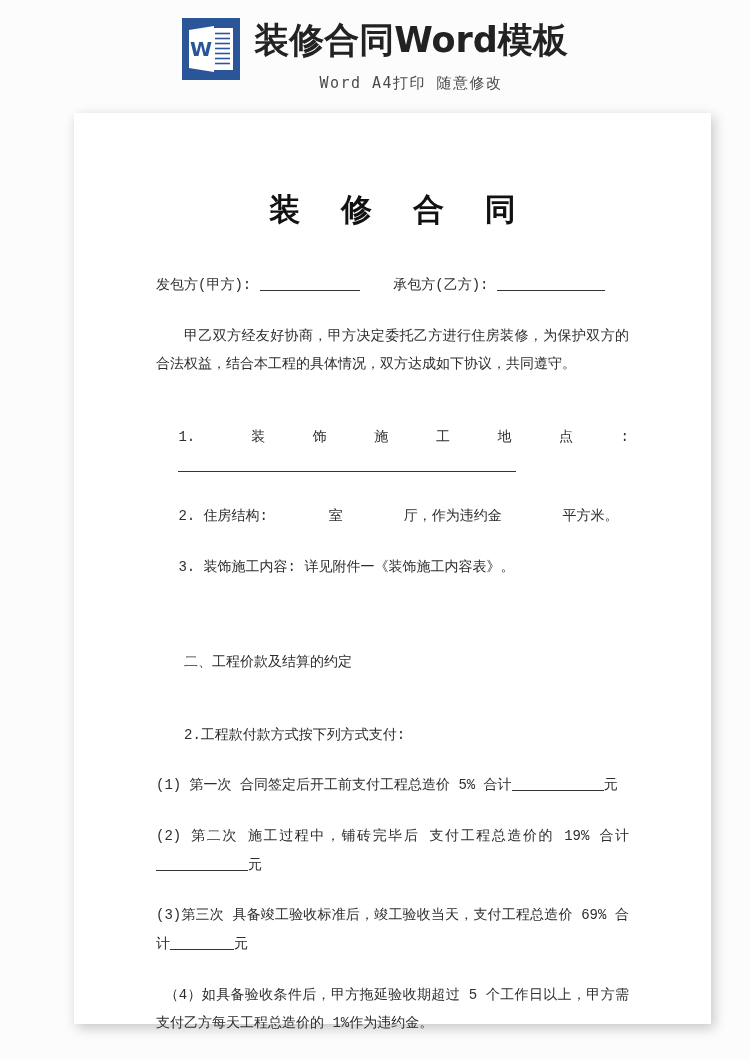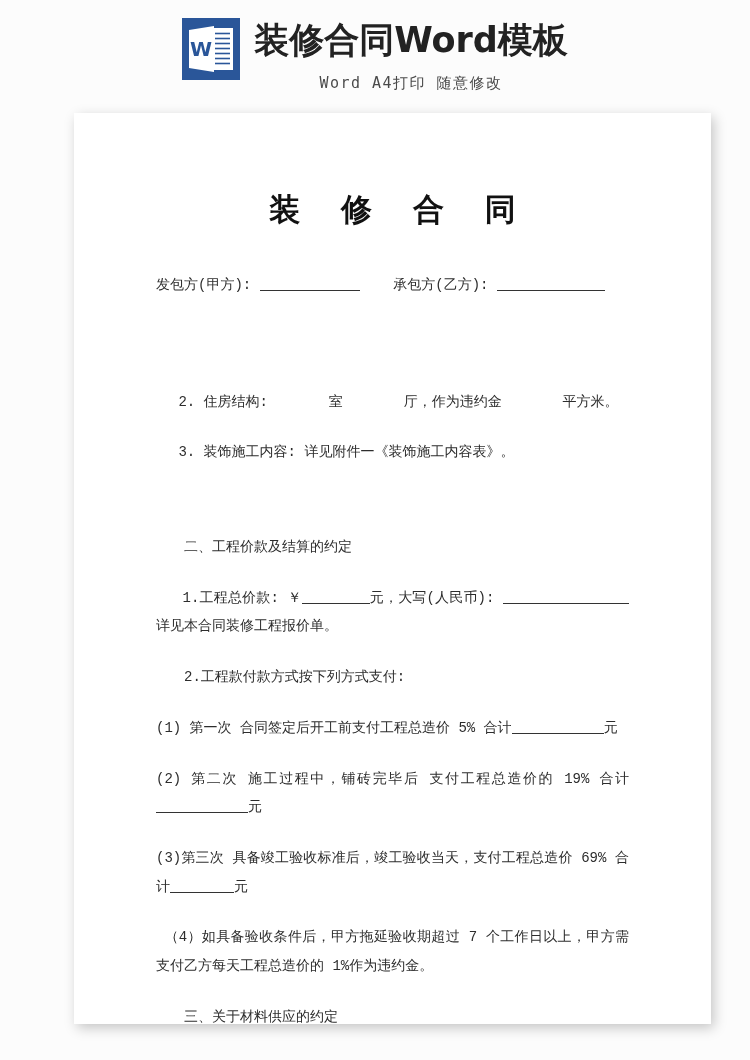--- a/index.html
+++ b/index.html
@@ -137,26 +137,31 @@
     <p>
       <span>发包方(甲方):</span>
       <span class="u u-a"></span>
       &nbsp;&nbsp;
       <span>承包方(乙方):</span>
       <span class="u u-b"></span>
     </p>
 
     <div class="gap-l"></div>
 
-
-    <div class="gap-l"></div>
-
-
-    <div class="gap-l"></div>
-
+    <p class="ind1">甲乙双方经友好协商，甲方决定委托乙方进行住房装修，为保护双方的合法权益，结合本工程的具体情况，双方达成如下协议，共同遵守。</p>
+
+    <div class="gap-l"></div>
+
+
+    <div class="gap-l"></div>
+
+    <p class="ind-num">
+      <span>1. 装饰施工地点:</span>
+      <span class="u u-long"></span>
+    </p>
 
     <div class="gap-l"></div>
 
     <p class="ind-num">
       <span>2. 住房结构:</span>
       <span class="u u-blank"></span>
       <span>室</span>
       <span class="u u-blank"></span>
       <span>厅，作为违约金</span>
       <span class="u u-blank"></span>
@@ -172,24 +177,20 @@
 
     <div class="gap-l"></div>
 
 
     <div class="gap-l"></div>
 
     <p class="ind-sec">二、工程价款及结算的约定</p>
 
     <div class="gap-l"></div>
 
-    <p>
-      <span style="padding-left:1.9em">1.工程总价款: ￥</span><span class="u u-money"></span><span>元，大写(人民币):</span>
-      <span class="u u-cap"></span><span>详见本合同装修工程报价单。</span>
-    </p>
 
     <div class="gap-l"></div>
 
     <p class="ind1">2.工程款付款方式按下列方式支付:</p>
 
     <div class="gap-l"></div>
 
     <p>
       <span>(1)  第一次  合同签定后开工前支付工程总造价 5%  合计</span><span class="u u-p2"></span><span>元</span>
     </p>
@@ -201,20 +202,20 @@
     </p>
 
     <div class="gap-l"></div>
 
     <p>
       <span>(3)第三次    具备竣工验收标准后，竣工验收当天，支付工程总造价 69%  合计</span><span class="u u-p3"></span><span>元</span>
     </p>
 
     <div class="gap-l"></div>
 
-    <p style="text-indent:0.6em">（4）如具备验收条件后，甲方拖延验收期超过 7 个工作日以上，甲方需支付乙方每天工程总造价的 1%作为违约金。</p>
+    <p style="text-indent:0.6em">（4）如具备验收条件后，甲方拖延验收期超过 5 个工作日以上，甲方需支付乙方每天工程总造价的 1%作为违约金。</p>
 
     <div class="gap-l"></div>
 
     <p class="ind-sec">三、关于材料供应的约定</p>
 
   </div>
 </div>
 
 </body></html>

